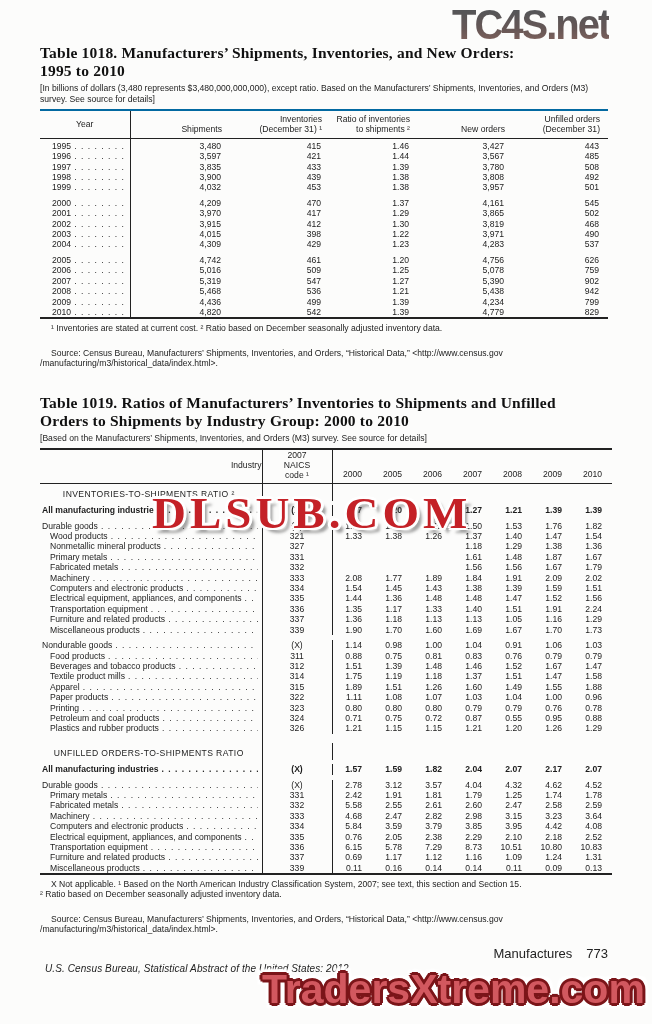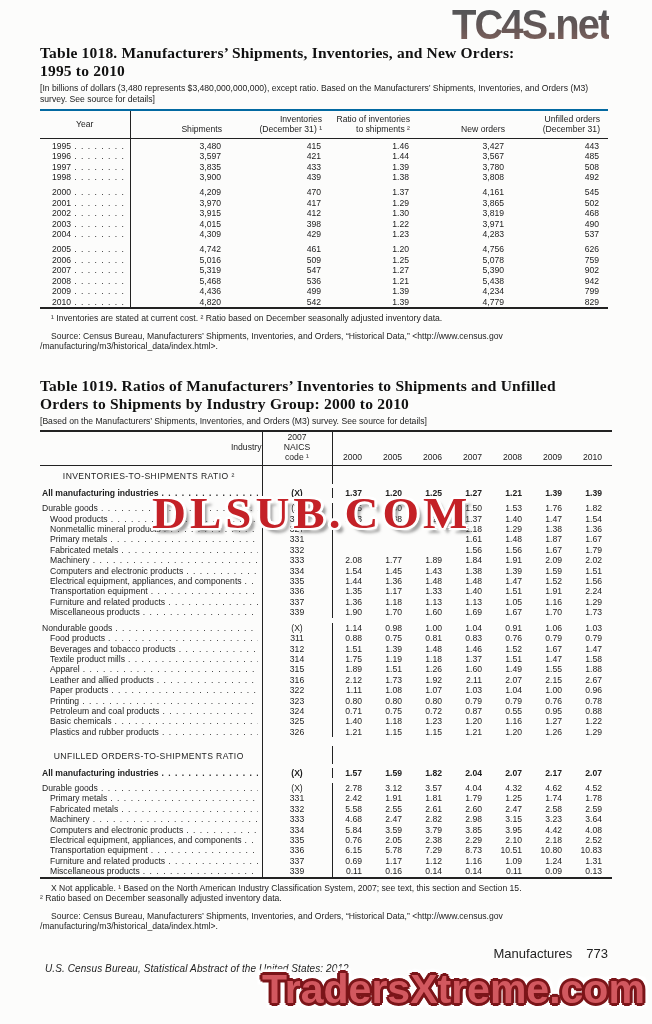--- a/index.html
+++ b/index.html
@@ -49,21 +49,21 @@
   #t1019 td.num{padding-right:10px;}
   #t1019 td.c-ind{padding-right:4px;}
   #t1019 td.c-naics{padding:0 6px;}
   .ind0{padding-left:2px;}
   .ind1{padding-left:10px;}
   .sec-head td{text-align:center;font-size:8.6px;letter-spacing:.4px;padding-top:5px;padding-bottom:2px;}
 
   
   .footnote{font-size:8.6px;line-height:10px;margin-top:4px;white-space:pre-line;
             text-indent:11px;color:#222;}
-  .footnote + .footnote{margin-top:8px;}
+  .footnote + .footnote{margin-top:15px;}
 
   
   #folio{position:absolute;top:946px;right:44px;font-size:13px;color:#222;}
   #folio .num-sp{margin-left:14px;}
   #credit{position:absolute;top:963px;left:45px;font-size:10px;color:#222;letter-spacing:.1px;font-style:italic;}
 
   
   #wm-top{position:absolute;top:2px;left:452px;z-index:1;
           font-family:"Liberation Sans",sans-serif;font-weight:bold;font-size:40px;letter-spacing:-2px;
           transform:scaleY(1.05);
@@ -165,20 +165,33 @@
                   <span class="lbl">1998</span>
                   <span class="dots"></span>
                 </span>
               </td>
               <td class="num">3,900</td>
               <td class="num">439</td>
               <td class="num">1.38</td>
               <td class="num">3,808</td>
               <td class="num">492</td>
             </tr>
+            <tr>
+              <td class="c-year">
+                <span class="lead">
+                  <span class="lbl">1999</span>
+                  <span class="dots"></span>
+                </span>
+              </td>
+              <td class="num">4,032</td>
+              <td class="num">453</td>
+              <td class="num">1.38</td>
+              <td class="num">3,957</td>
+              <td class="num">501</td>
+            </tr>
             <tr class="gap">
               <td class="c-year" style="height: 5px; line-height: 5px;"></td>
               <td colspan="5" style="height: 5px; line-height: 5px;"></td>
             </tr>
             <tr>
               <td class="c-year">
                 <span class="lead">
                   <span class="lbl">2000</span>
                   <span class="dots"></span>
                 </span>
@@ -649,36 +662,20 @@
               <td class="num">1.51</td>
               <td class="num">1.26</td>
               <td class="num">1.60</td>
               <td class="num">1.49</td>
               <td class="num">1.55</td>
               <td class="num">1.88</td>
             </tr>
             <tr>
               <td class="c-ind">
                 <span class="lead ind1">
-                  <span class="lbl">Leather and allied products</span>
-                  <span class="dots"></span>
-                </span>
-              </td>
-              <td class="c-naics">316</td>
-              <td class="num">2.12</td>
-              <td class="num">1.73</td>
-              <td class="num">1.92</td>
-              <td class="num">2.11</td>
-              <td class="num">2.07</td>
-              <td class="num">2.15</td>
-              <td class="num">2.67</td>
-            </tr>
-            <tr>
-              <td class="c-ind">
-                <span class="lead ind1">
                   <span class="lbl">Paper products</span>
                   <span class="dots"></span>
                 </span>
               </td>
               <td class="c-naics">322</td>
               <td class="num">1.11</td>
               <td class="num">1.08</td>
               <td class="num">1.07</td>
               <td class="num">1.03</td>
               <td class="num">1.04</td>
@@ -713,36 +710,20 @@
               <td class="num">0.75</td>
               <td class="num">0.72</td>
               <td class="num">0.87</td>
               <td class="num">0.55</td>
               <td class="num">0.95</td>
               <td class="num">0.88</td>
             </tr>
             <tr>
               <td class="c-ind">
                 <span class="lead ind1">
-                  <span class="lbl">Basic chemicals</span>
-                  <span class="dots"></span>
-                </span>
-              </td>
-              <td class="c-naics">325</td>
-              <td class="num">1.40</td>
-              <td class="num">1.18</td>
-              <td class="num">1.23</td>
-              <td class="num">1.20</td>
-              <td class="num">1.16</td>
-              <td class="num">1.27</td>
-              <td class="num">1.22</td>
-            </tr>
-            <tr>
-              <td class="c-ind">
-                <span class="lead ind1">
                   <span class="lbl">Plastics and rubber products</span>
                   <span class="dots"></span>
                 </span>
               </td>
               <td class="c-naics">326</td>
               <td class="num">1.21</td>
               <td class="num">1.15</td>
               <td class="num">1.15</td>
               <td class="num">1.21</td>
               <td class="num">1.20</td>

